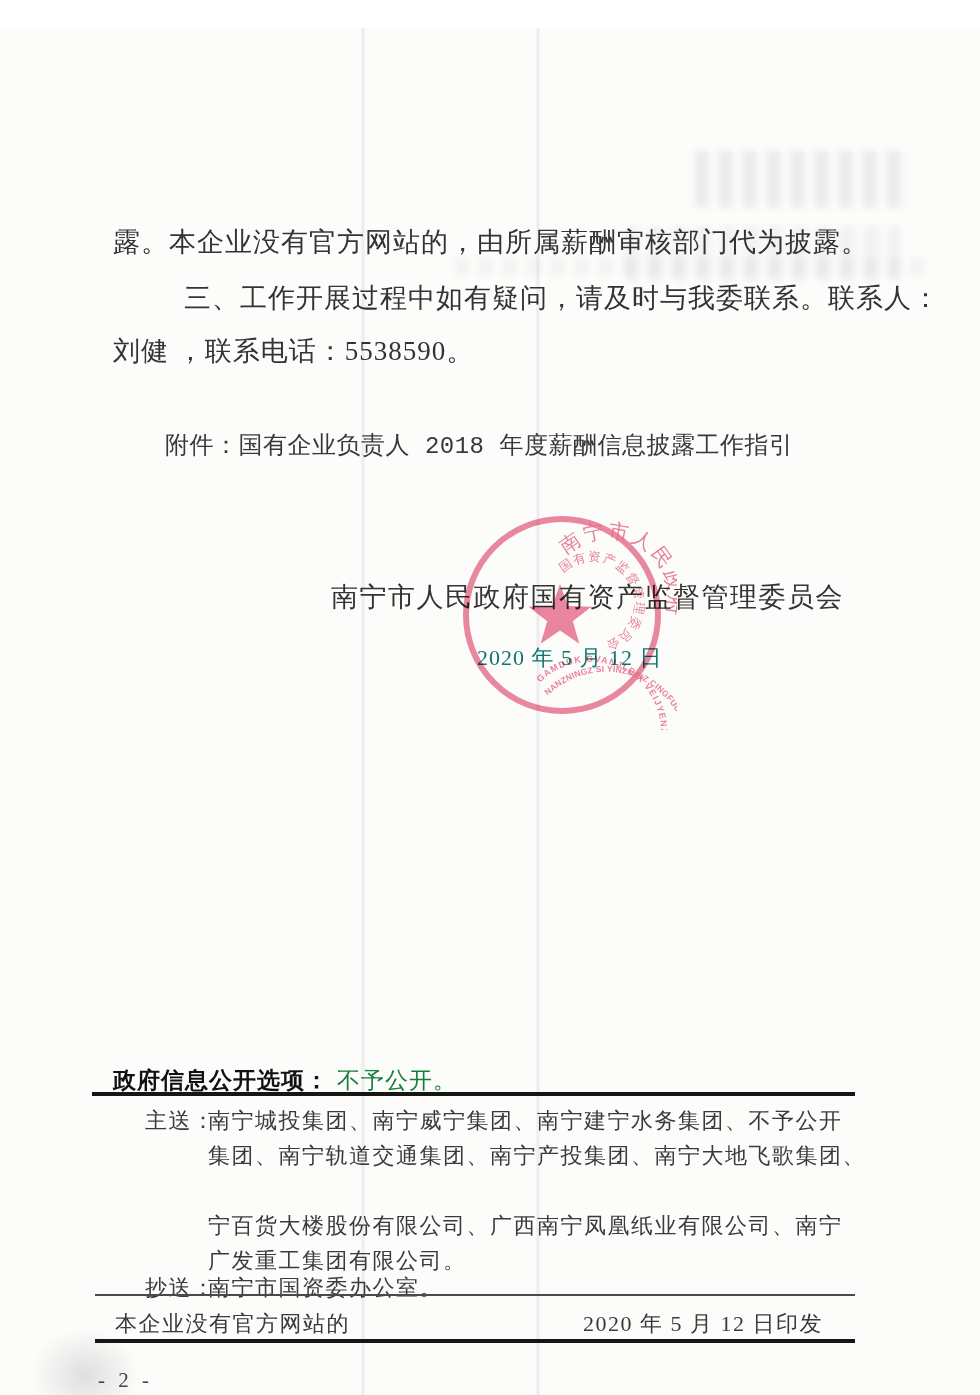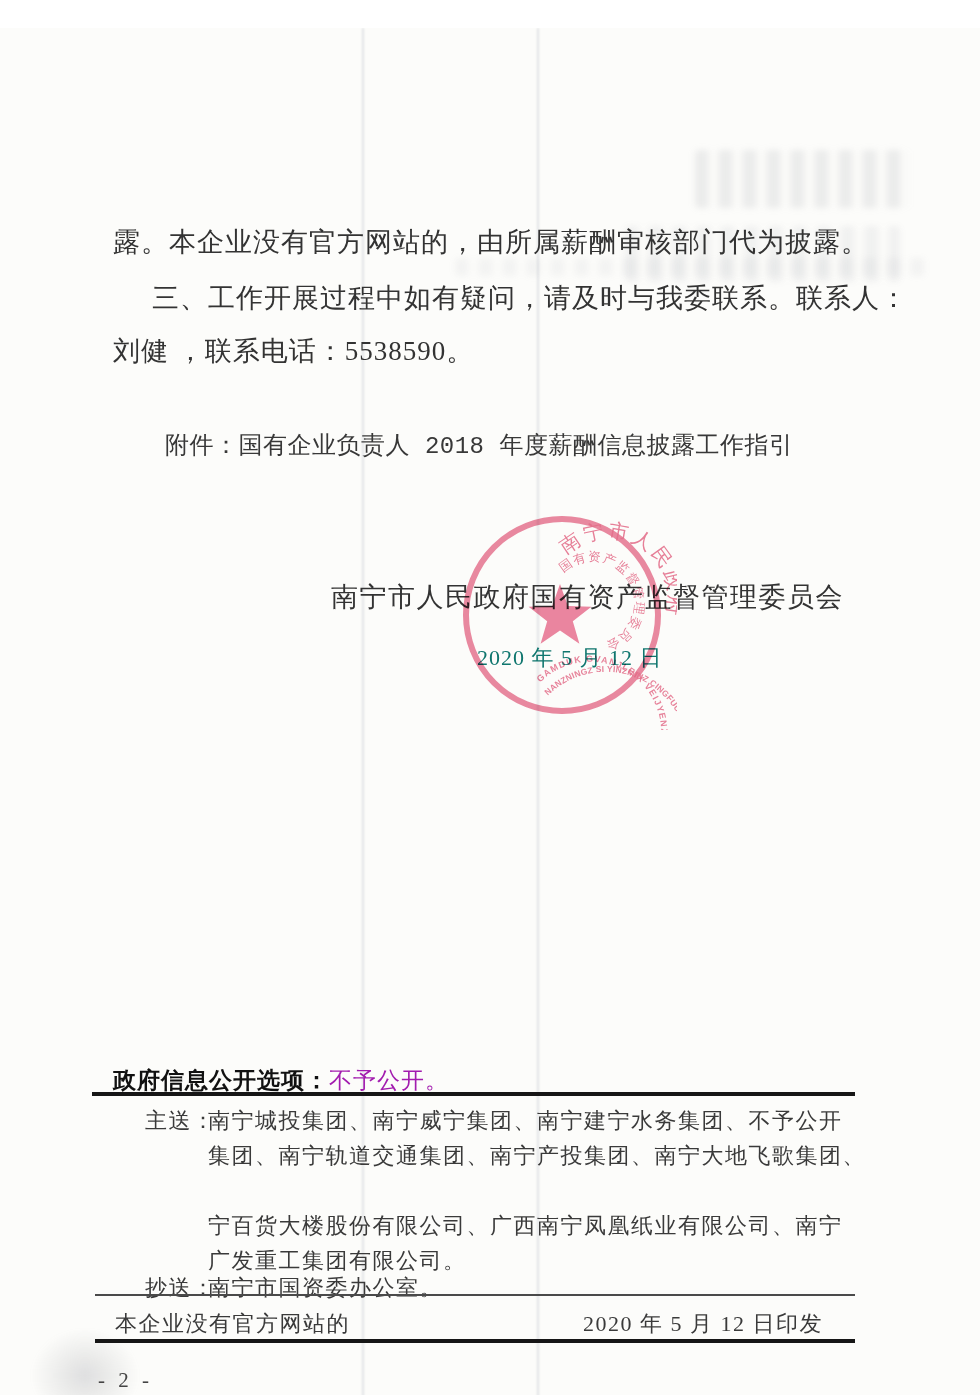--- a/index.html
+++ b/index.html
@@ -43,21 +43,21 @@
     font-family:"Liberation Sans","DejaVu Sans",sans-serif;
     font-weight:700;
     font-size:23px;
     letter-spacing:1px;
     color:#111;
     white-space:nowrap;
   }
   .disc-value{
     font-size:23px;
     letter-spacing:1px;
-    color:#a21caf;
+    color:#15803d;
     white-space:nowrap;
   }
   .ftext{
     font-size:22px;
     letter-spacing:1.5px;
     color:#3a3a3a;
     white-space:nowrap;
   }
   .rule{background:#161616;}
   .rule-thin{background:#4a4a4a;}
@@ -110,21 +110,21 @@
 
   <div class="abs crease" style="left:362px;top:0;height:1395px;"></div>
   <div class="abs crease" style="left:537px;top:0;height:1395px;"></div>
   <div class="abs ghost" style="left:695px;top:122px;width:215px;height:58px;"></div>
   <div class="abs ghost" style="left:625px;top:198px;width:275px;height:56px;opacity:.7;"></div>
   <div class="abs ghost" style="left:455px;top:230px;width:470px;height:18px;opacity:.55;"></div>
   <div class="abs edge-bottom"></div>
   <div class="abs corner-smudge" style="left:30px;top:1300px;width:110px;height:95px;"></div>
 
   <div class="abs bodyline" style="left:113px;top:196px;">露。本企业没有官方网站的，由所属薪酬审核部门代为披露。</div>
-  <div class="abs bodyline" style="left:152px;top:252px;">三、工作开展过程中如有疑问，请及时与我委联系。联系人：</div>
+  <div class="abs bodyline" style="left:184px;top:252px;">三、工作开展过程中如有疑问，请及时与我委联系。联系人：</div>
   <div class="abs bodyline" style="left:113px;top:305px;">刘健 ，联系电话：5538590。</div>
 
   <div class="abs attachment" style="left:165px;top:401px;font-family:Liberation Mono, monospace;">附件：国有企业负责人 2018 年度薪酬信息披露工作指引</div>
 
   <div class="abs sig-org" style="left:331px;top:551px;">南宁市人民政府国有资产监督管理委员会</div>
   <div class="abs sig-date" style="left:477px;top:615px;">2020 年 5 月 12 日</div>
 
   <svg id="seal-svg" class="abs" style="left:447px;top:472px;" width="230" height="230" viewBox="0 0 230 230">
     <defs>
       <path id="latinOuterPath" d="M 100.8 195.8 A 82 82 0 1 1 100.7 195.9" fill="none"></path>
@@ -141,21 +141,21 @@
     </text>
     <text class="seal-cn" font-size="20" letter-spacing="3" opacity="0.88">
       <textPath href="#cnOuterPath">南宁市人民政府</textPath>
     </text>
     <text class="seal-cn" font-size="12.5" letter-spacing="1.4" opacity="0.88">
       <textPath href="#cnInnerPath">国有资产监督管理委员会</textPath>
     </text>
     <polygon points="113,84 120.9,106.1 144.4,106.8 125.8,121.2 132.4,143.7 113,130.5 93.6,143.7 100.2,121.2 81.6,106.8 105.2,106.1" fill="#e75f83" opacity="0.82"></polygon>
   </svg>
 
-  <div class="abs" style="left:113px;top:1037px;display:flex;">
+  <div class="abs" style="left:113px;top:1037px;display:flex;gap:8px;">
     <span class="disc-label">政府信息公开选项：</span>
     <span class="disc-value">不予公开。</span>
   </div>
   <div class="abs rule" style="left:92px;top:1064px;width:763px;height:4px;"></div>
 
   <div class="abs ftext" style="left:145px;top:1078px;">主送：</div>
   <div class="abs ftext" style="left:208px;top:1078px;">南宁城投集团、南宁威宁集团、南宁建宁水务集团、不予公开</div>
   <div class="abs ftext" style="left:208px;top:1113px;">集团、南宁轨道交通集团、南宁产投集团、南宁大地飞歌集团、</div>
   <div class="abs ftext" style="left:208px;top:1183px;">宁百货大楼股份有限公司、广西南宁凤凰纸业有限公司、南宁</div>
   <div class="abs ftext" style="left:208px;top:1218px;">广发重工集团有限公司。</div>

